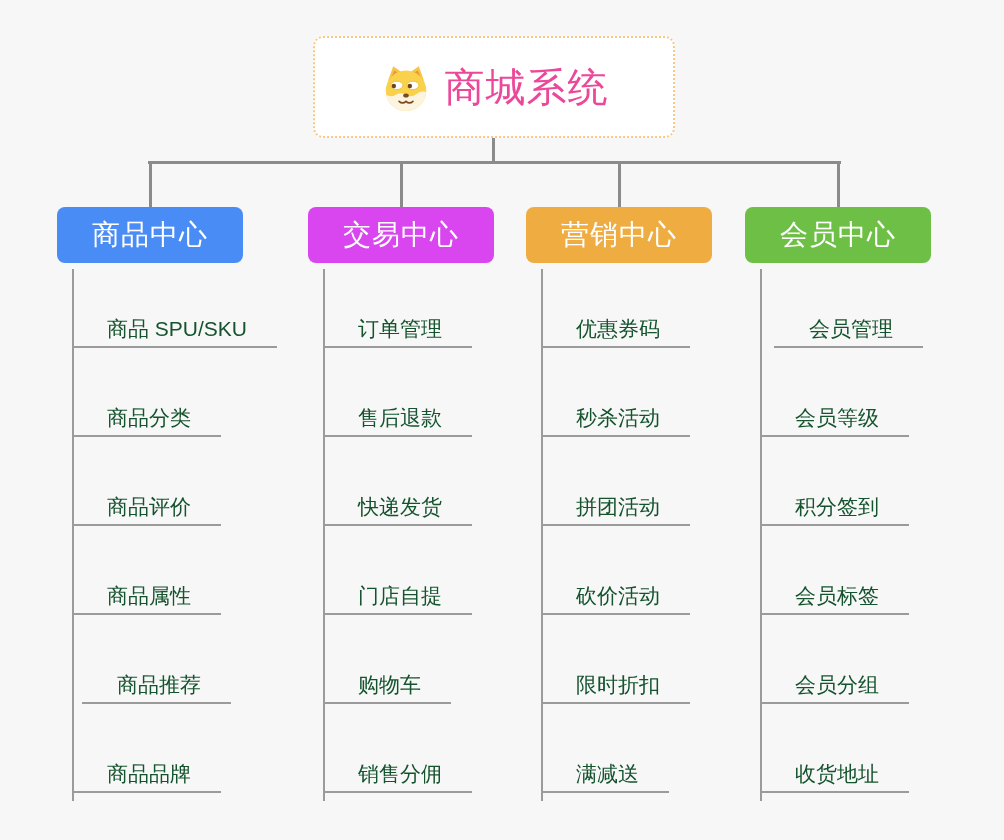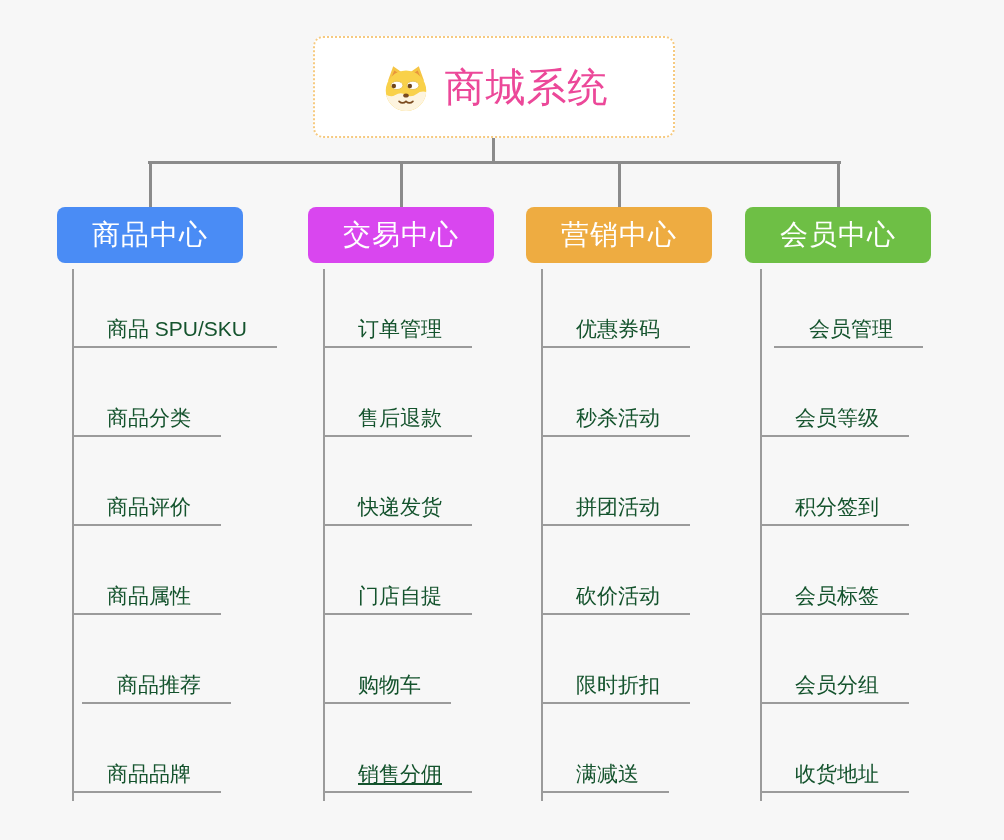--- a/index.html
+++ b/index.html
@@ -117,21 +117,21 @@
       <div class="child-item" style="left: 72px; top: 579px;">商品属性</div>
       <div class="child-item" style="left: 82px; top: 668px;">商品推荐</div>
       <div class="child-item" style="left: 72px; top: 757px;">商品品牌</div>
       <div class="branch-box" style="left: 308px; background: #d946ef;">交易中心</div>
       <div class="trunk" style="left: 323px;"></div>
       <div class="child-item" style="left: 323px; top: 312px;">订单管理</div>
       <div class="child-item" style="left: 323px; top: 401px;">售后退款</div>
       <div class="child-item" style="left: 323px; top: 490px;">快递发货</div>
       <div class="child-item" style="left: 323px; top: 579px;">门店自提</div>
       <div class="child-item" style="left: 323px; top: 668px;">购物车</div>
-      <div class="child-item" style="left: 323px; top: 757px; text-decoration: underline;">销售分佣</div>
+      <div class="child-item" style="left: 323px; top: 757px;">销售分佣</div>
       <div class="branch-box" style="left: 526px; background: rgb(238, 172, 65);">营销中心</div>
       <div class="trunk" style="left: 541px;"></div>
       <div class="child-item" style="left: 541px; top: 312px;">优惠券码</div>
       <div class="child-item" style="left: 541px; top: 401px;">秒杀活动</div>
       <div class="child-item" style="left: 541px; top: 490px;">拼团活动</div>
       <div class="child-item" style="left: 541px; top: 579px;">砍价活动</div>
       <div class="child-item" style="left: 541px; top: 668px;">限时折扣</div>
       <div class="child-item" style="left: 541px; top: 757px;">满减送</div>
       <div class="branch-box" style="left: 745px; background: rgb(110, 191, 69);">会员中心</div>
       <div class="trunk" style="left: 760px;"></div>

